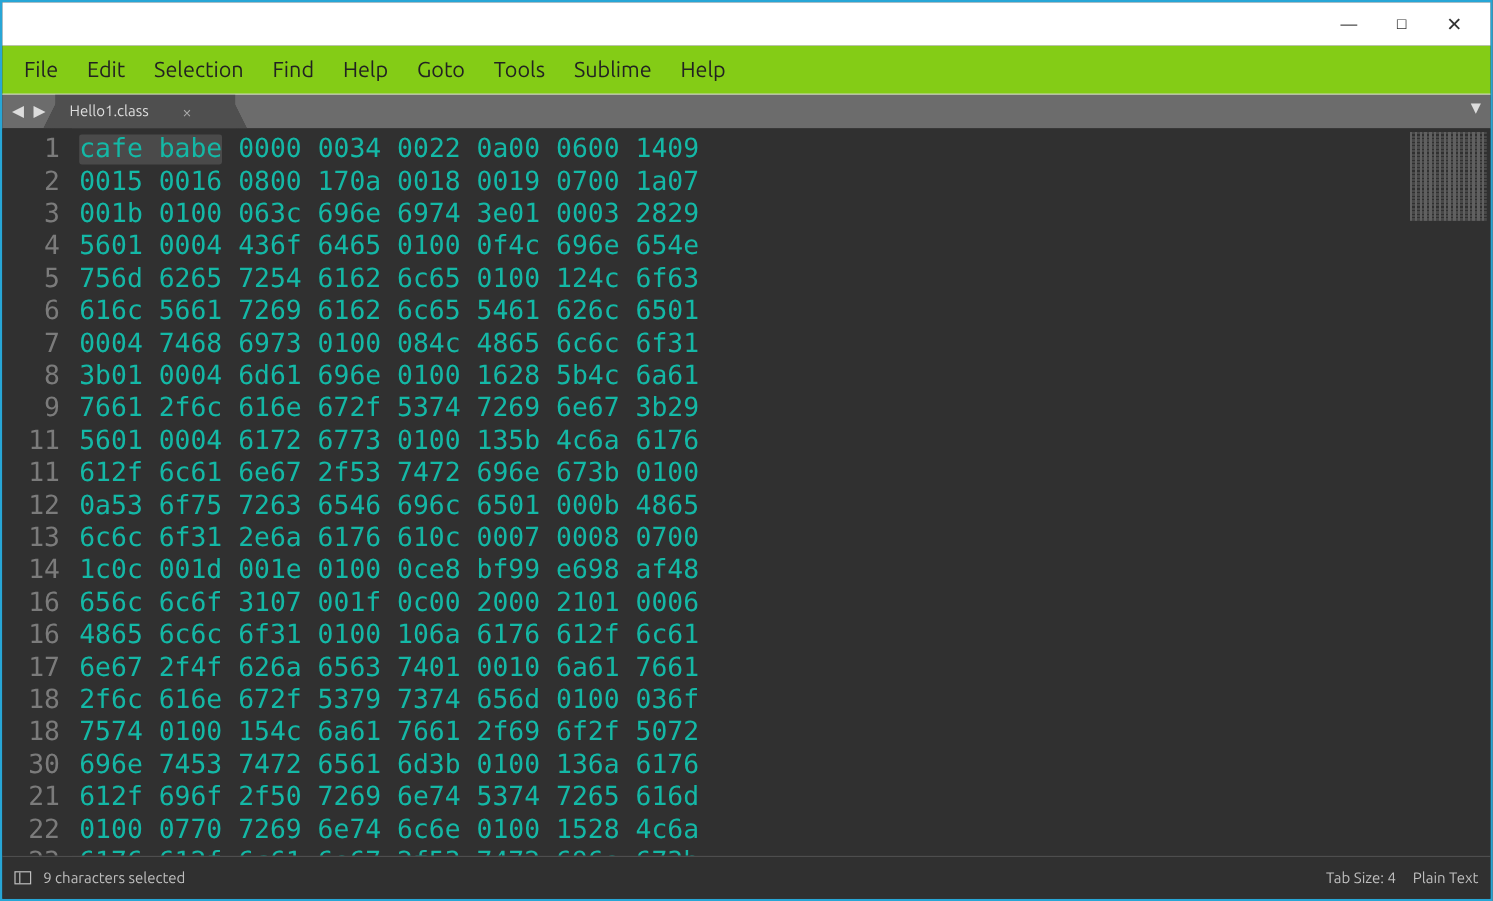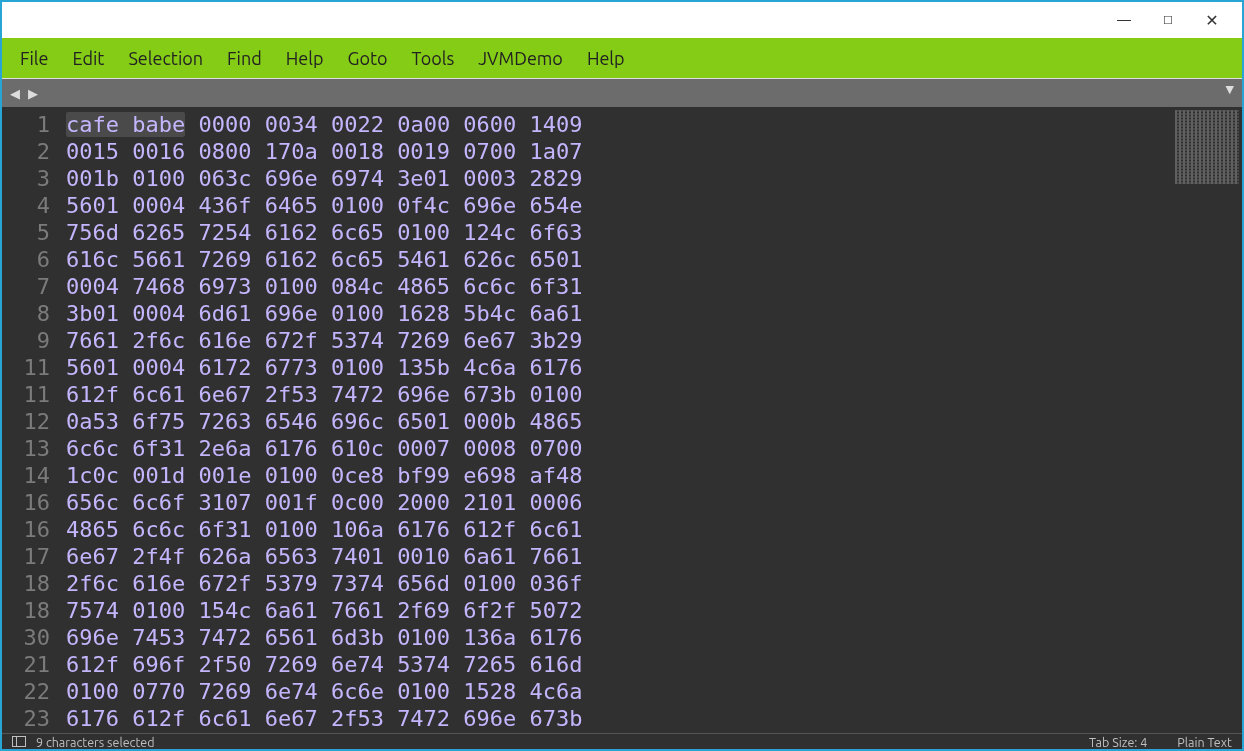--- a/index.html
+++ b/index.html
@@ -91,21 +91,21 @@
     font-size: 22px;
     line-height: 27px;
     text-align: right;
     padding: 4px 10px 0 0;
     width: 58px;
     user-select: none;
     flex-shrink:0;
   }
   .code {
     flex: 1 1 auto;
-    color: #c4b5fd;
+    color: #14b8a6;
     font-family: "DejaVu Sans Mono","Consolas",monospace;
     font-size: 22px;
     line-height: 27px;
     padding: 4px 0 0 6px;
     white-space: pre;
     position: relative;
   }
   .code .line { height: 27px; }
   .sel {
     background: #4a4a4a;
@@ -120,28 +120,28 @@
     ),
     repeating-linear-gradient(
       to bottom,
       rgba(136,136,136,0.5) 0 2px, transparent 2px 3px
     );
     opacity:0.55;
   }
   .statusbar {
     background: #303030;
     border-top: 1px solid #555;
-    height: 16px; flex-shrink:0;
+    height: 36px; flex-shrink:0;
     display:flex; align-items:center;
     color:#bfbfbf; font-size:12.5px;
     padding: 0 10px;
     justify-content: space-between;
   }
   .status-left { display:flex; align-items:center; gap:10px; }
-  .status-right { display:flex; align-items:center; gap:30px;margin-left:12px; }
+  .status-right { display:flex; align-items:center; gap:14px;margin-left:12px; }
   .panel-icon {
     width:14px; height:11px; border:1px solid #bfbfbf;
     position:relative; display:inline-block;
   }
   .panel-icon::after{
     content:""; position:absolute; left:3px; top:0; bottom:0; width:1px; background:#bfbfbf;
   }
 </style>
 </head>
 <body>
@@ -157,28 +157,32 @@
   </div>
 
   <div class="menubar" id="menubar">
       <span class="item">File</span>
       <span class="item">Edit</span>
       <span class="item">Selection</span>
       <span class="item">Find</span>
       <span class="item">Help</span>
       <span class="item">Goto</span>
       <span class="item">Tools</span>
-      <span class="item">JVMDemo</span>
+      <span class="item">Sublime</span>
       <span class="item">Help</span>
     </div>
 
   <div class="toolstrip">
     <div class="nav-arrows">
       <span>◀</span>
       <span>▶</span>
+    </div>
+    <div class="tab">
+      <span>Hello1.class</span>
+      <span class="close">×</span>
     </div>
     <span class="tool-chevron">▼</span>
   </div>
 
   <div class="editor">
     <div class="gutter" id="gutter">
         <div>1</div>
         <div>2</div>
         <div>3</div>
         <div>4</div>

